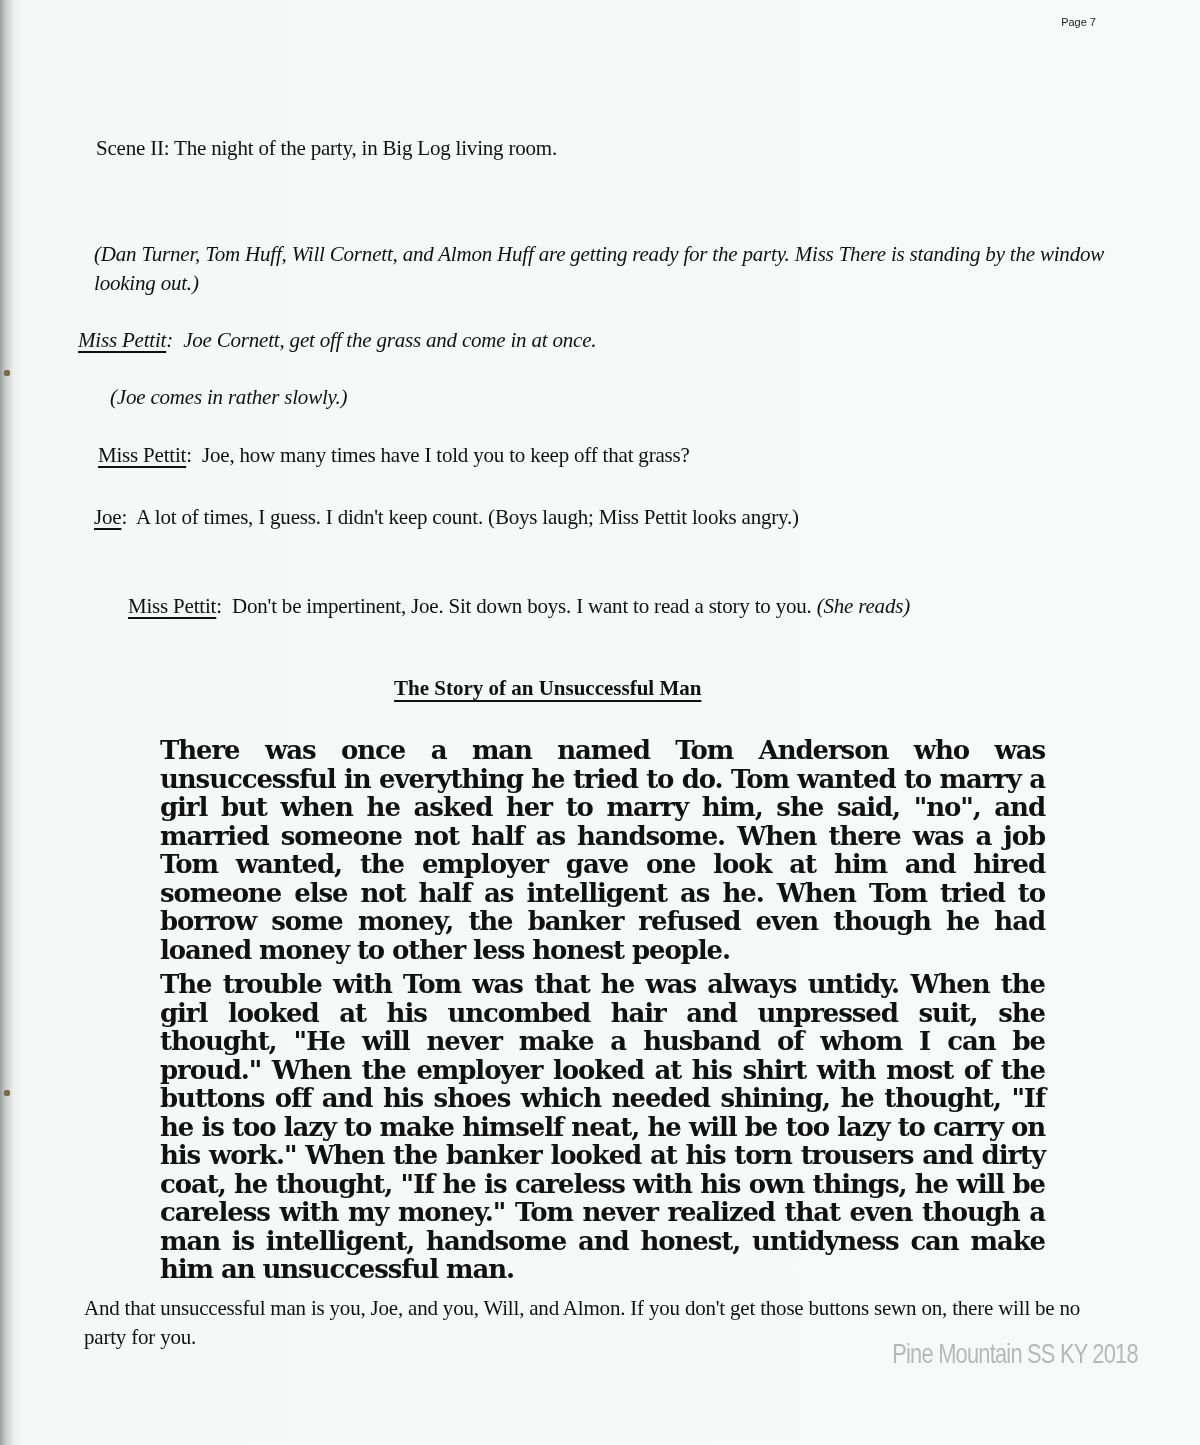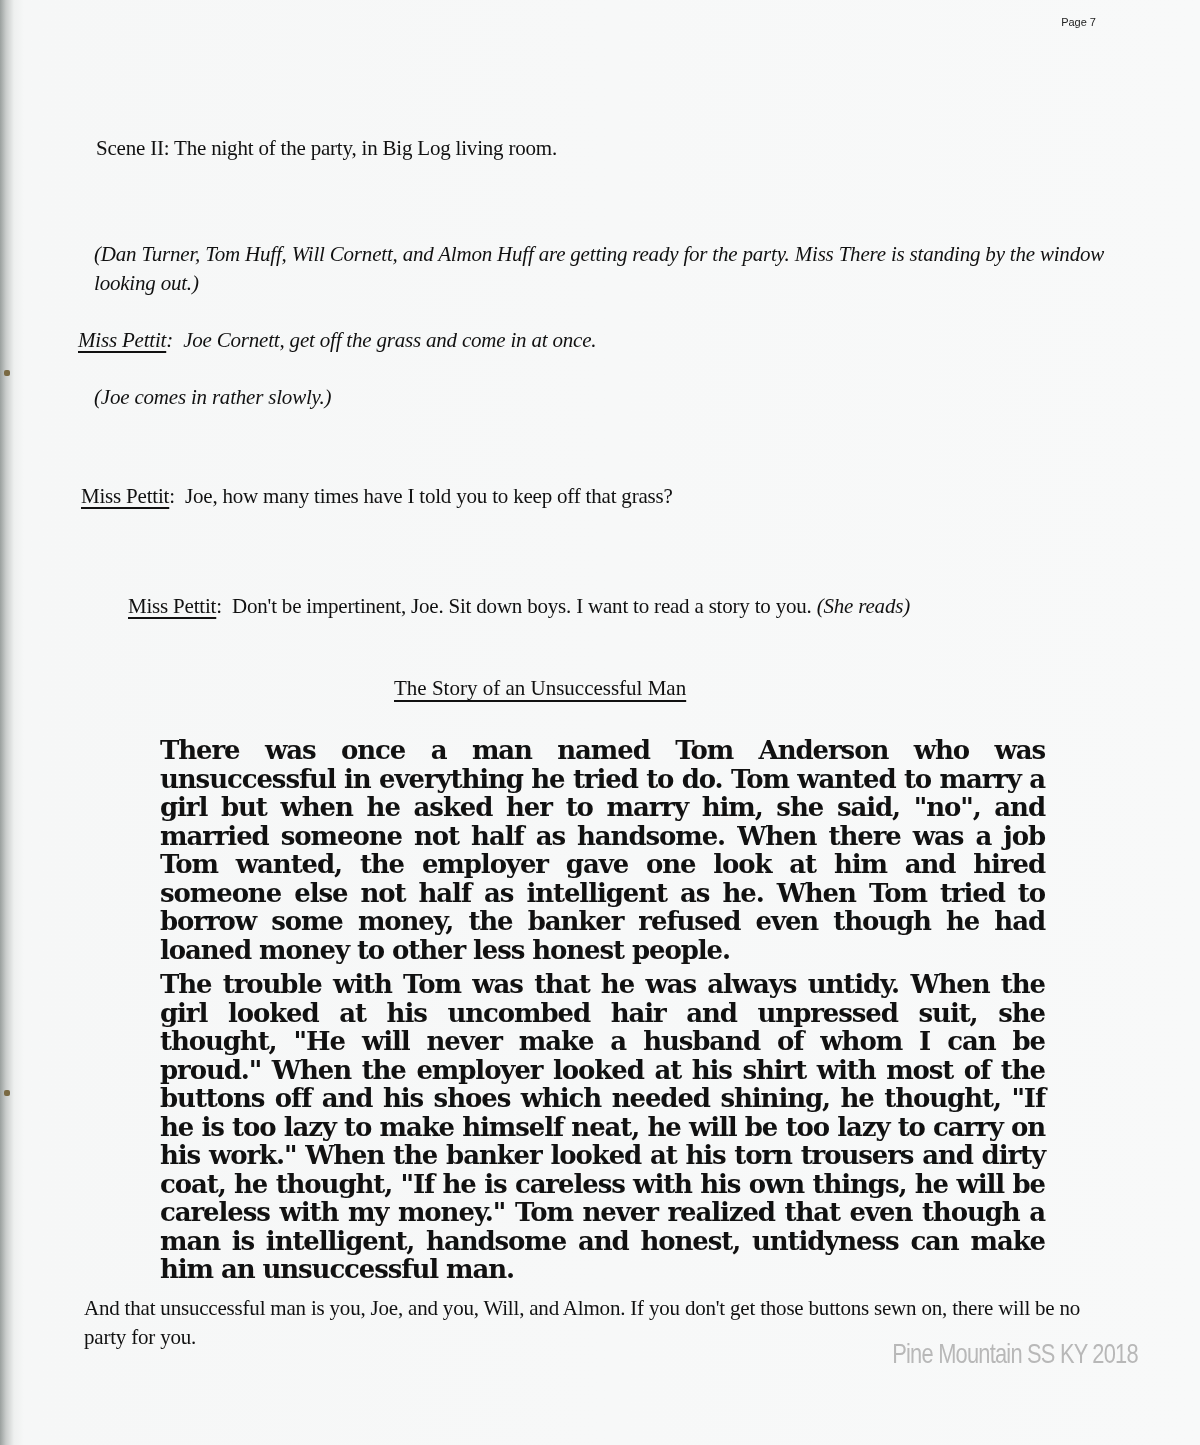--- a/index.html
+++ b/index.html
@@ -16,21 +16,21 @@
     .binding-mark { position: absolute; left: 4px; width: 6px; height: 6px; background: #7a6a44; border-radius: 2px; }
     .page-number {
       position: absolute; top: 16px; right: 104px;
       font-family: Liberation Sans, sans-serif; font-size: 11px; color: #222;
     }
     .block { position: absolute; font-size: 21px; line-height: 29px; letter-spacing: -0.2px; }
     .block .spk { text-decoration: underline; text-underline-offset: 4px; }
     .italic { font-style: italic; }
     .story-title {
       position: absolute; top: 676px; left: 394px;
-      font-size: 21px; font-weight: normal; text-decoration: underline; text-underline-offset: 5px;
+      font-size: 21px; font-weight: bold; text-decoration: underline; text-underline-offset: 5px;
     }
     .story-para {
       position: absolute; left: 160px; width: 885px;
       font-size: 26px; line-height: 28.5px; font-weight: bold; text-align: justify;
       font-family: "DejaVu Serif", serif; letter-spacing: -1.1px;
     }
     .watermark {
       position: absolute; right: 62px; top: 1338px;
       font-family: "Liberation Sans", sans-serif; font-size: 28px; color: #b8b8b8;
       transform: scaleX(0.78); transform-origin: right center; letter-spacing: -1px;
@@ -46,26 +46,29 @@
   <div class="page-number">Page 7</div>
 
   <div class="block" style="top:134px;left:96px;">Scene II:  The night of the party, in Big Log living room.</div>
 
   <div class="block italic" style="top:240px;left:94px;width:1032px;">(Dan Turner, Tom Huff, Will Cornett, and Almon Huff are getting ready for the party.  Miss There is standing by the window looking out.)</div>
 
   <div class="block" style="top:326px;left:78px;width:1040px;font-style:italic;">
     <span class="spk">Miss Pettit</span>:&nbsp; <span>Joe Cornett, get off the grass and come in at once.</span>
   </div>
 
-  <div class="block italic" style="top:383px;left:94px;">(Joe comes in rather slowly.)</div>
+  <div class="block italic" style="top:383px;left:110px;">(Joe comes in rather slowly.)</div>
 
-  <div class="block" style="top:441px;left:81px;width:1040px;margin-top:41px;">
+  <div class="block" style="top:441px;left:98px;width:1040px;">
     <span class="spk">Miss Pettit</span>:&nbsp; <span>Joe, how many times have I told you to keep off that grass?</span>
   </div>
 
+  <div class="block" style="top:503px;left:94px;width:1030px;">
+    <span class="spk">Joe</span>:&nbsp; <span>A lot of times, I guess.  I didn't keep count.  (Boys laugh; Miss Pettit looks angry.)</span>
+  </div>
 
   <div class="block" style="top:592px;left:92px;width:1032px;margin-left:36px;">
     <span class="spk">Miss Pettit</span>:&nbsp; <span>Don't be impertinent, Joe.  Sit down boys.  I want to read a story to you.</span> <span class="italic">(She reads)</span>
   </div>
 
   <div class="story-title">The Story of an Unsuccessful Man</div>
 
   <div class="story-para" style="top:736px;">There was once a man named Tom Anderson who was unsuccessful in everything he tried to do.  Tom wanted to marry a girl but when he asked her to marry him, she said, "no", and married someone not half as handsome.  When there was a job Tom wanted, the employer gave one look at him and hired someone else not half as intelligent as he. When Tom tried to borrow some money, the banker refused even though he had loaned money to other less honest people.</div>
   <div class="story-para" style="top:970px;">The trouble with Tom was that he was always untidy.  When the girl looked at his uncombed hair and unpressed suit, she thought, "He will never make a husband of whom I can be proud."  When the employer looked at his shirt with most of the buttons off and his shoes which needed shining, he thought, "If he is too lazy to make himself neat, he will be too lazy to carry on his work."  When the banker looked at his torn trousers and dirty coat, he thought, "If he is careless with his own things, he will be careless with my money."  Tom never realized that even though a man is intelligent, handsome and honest, untidyness can make him an unsuccessful man.</div>
 

